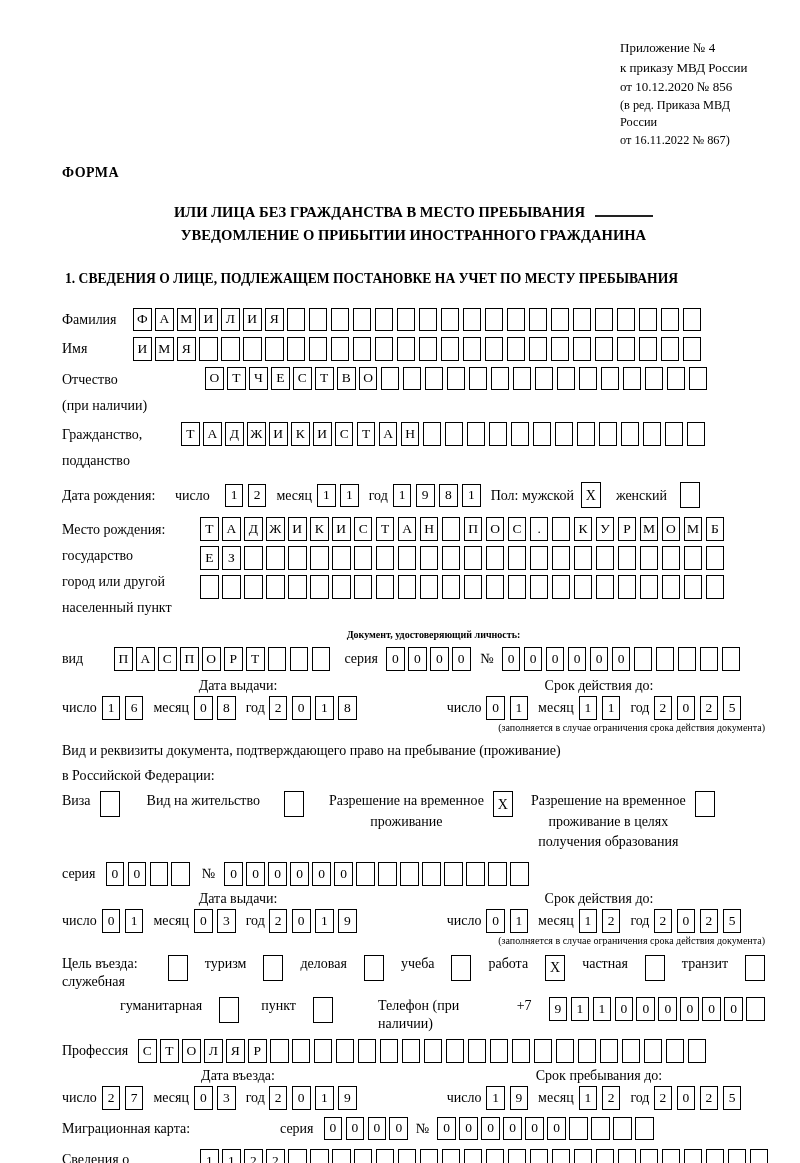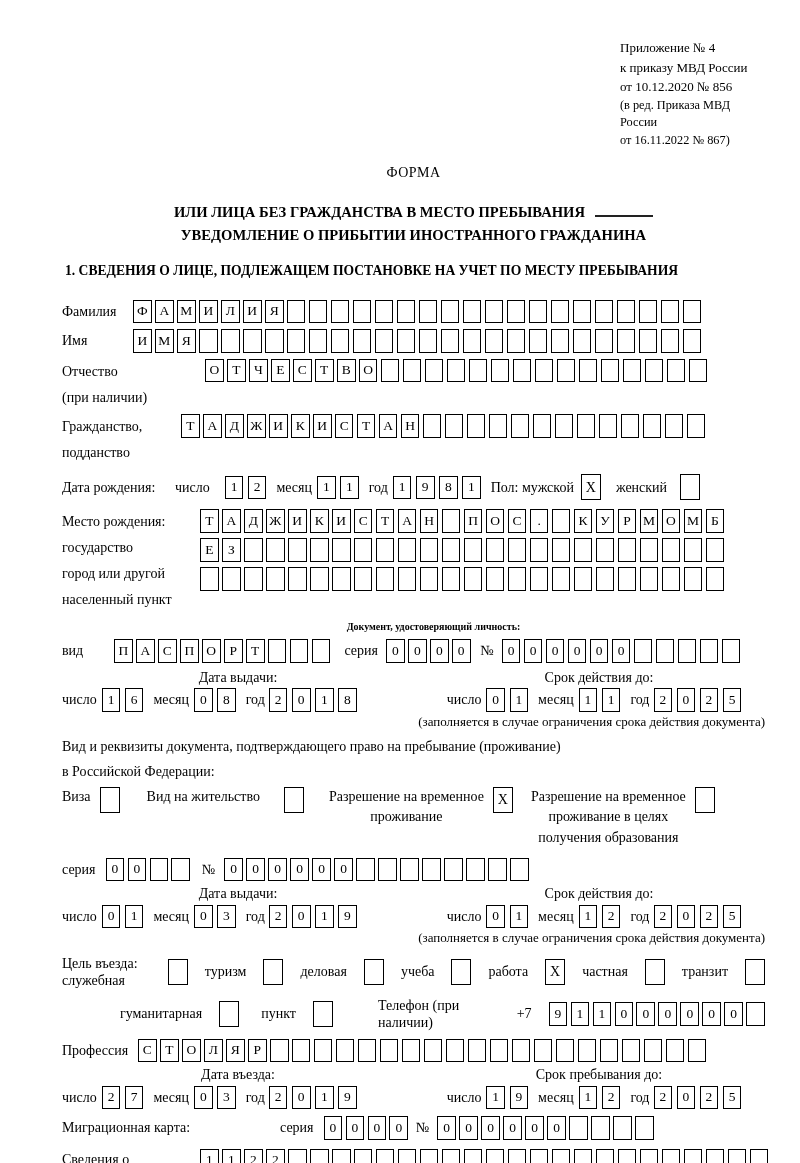--- a/index.html
+++ b/index.html
@@ -5,24 +5,24 @@
   html,body{margin:0;padding:0;background:#fff;}
   body{
     width:800px;height:1163px;overflow:hidden;position:relative;
     font-family:"Liberation Serif","DejaVu Serif",serif;
     color:#000;font-size:14px;line-height:1.25;
   }
   .page{padding:38px 35px 0 62px;}
   
   .appendix{margin-left:558px;font-size:13px;line-height:1.5;}
   .appendix .small{font-size:12.3px;line-height:1.45;}
-  .forma{font-weight:normal;text-align:center;margin-top:14px;font-size:14px;letter-spacing:.5px;}
+  .forma{font-weight:bold;text-align:left;margin-top:14px;font-size:14px;letter-spacing:.5px;}
   .title{font-weight:bold;text-align:center;font-size:14.6px;margin-top:20px;line-height:1.55;}
   .blank-line{display:inline-block;width:58px;border-bottom:2px solid #222;margin-left:10px;}
-  .section-heading{font-weight:bold;font-size:13.6px;margin-top:16px;margin-bottom:20px;margin-left:3px;}
+  .section-heading{font-weight:bold;font-size:13.6px;margin-top:24px;margin-bottom:20px;margin-left:3px;}
 
   
   .cells{display:flex;gap:3.4px;}
   .cell{
     width:16.6px;height:21.5px;border:1.7px solid #000;background:#fff;
     display:flex;align-items:center;justify-content:center;
     font-size:13.5px;flex:0 0 auto;
   }
   .checkbox{
     width:18px;height:24px;border:1.7px solid #000;background:#fff;
@@ -40,24 +40,24 @@
   .lblcol{line-height:1.85;}
   .center{text-align:center;}
   .doc-header{font-weight:bold;text-align:center;margin:8px 0 6px 40px;font-size:10px;}
   .date-labels{display:flex;margin-bottom:2px;}
   .date-labels .left{width:352px;text-align:center;}
   .date-labels .right{width:330px;text-align:center;margin-left:20px;}
   .dategroup{display:flex;align-items:center;}
   .dategroup .lbl{margin-right:5px;}
   .dategroup .cells{gap:4.5px;}
   .mr10{margin-left:10px;}
-  .note{font-size:13px;text-align:right;margin:1px 0 8px 0;}
+  .note{font-size:10px;text-align:right;margin:1px 0 8px 0;}
   .cb-item{display:flex;align-items:flex-start;gap:9px;}
   .cb-text{line-height:1.45;}
-  .purpose-row{display:flex;align-items:center;gap:17px;margin-bottom:7px;}
+  .purpose-row{display:flex;gap:17px;margin-bottom:7px;}
 </style>
 </head>
 <body>
 
 <div class="page">
 
   <div class="appendix">
     <div>Приложение № 4</div>
     <div>к приказу МВД России</div>
     <div>от 10.12.2020 № 856</div>

